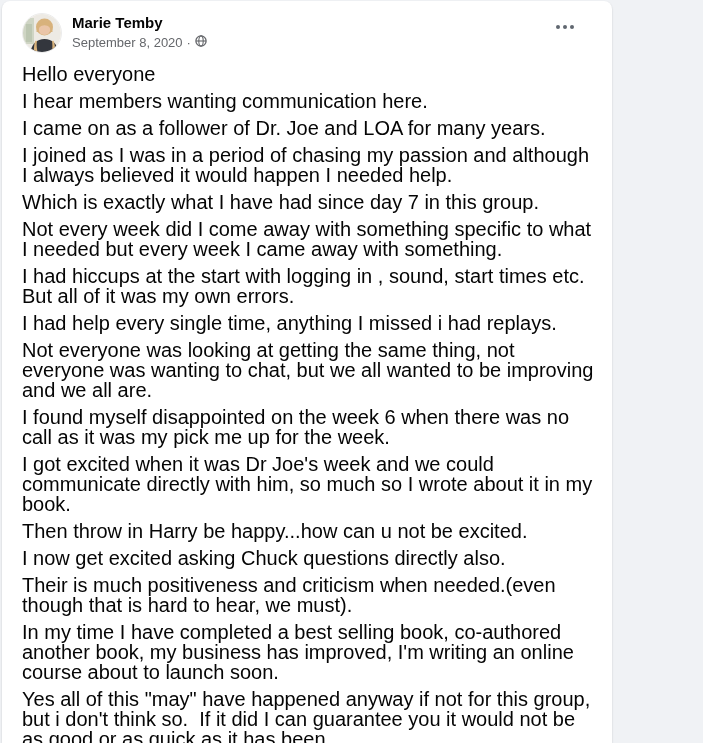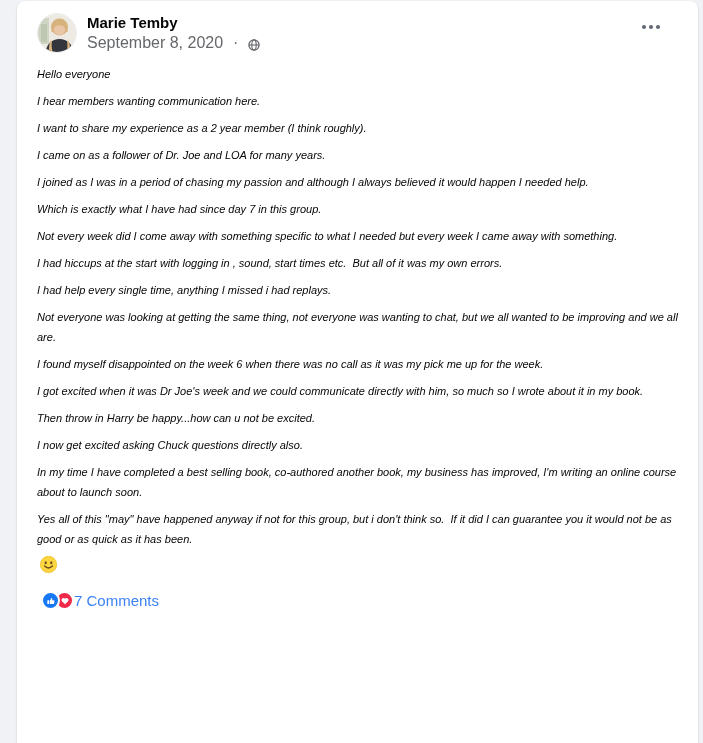--- a/index.html
+++ b/index.html
@@ -5,61 +5,60 @@
   * { box-sizing: border-box; }
   html, body {
     margin: 0; padding: 0;
     width: 703px; height: 743px;
     background: #f0f2f5;
     font-family: "Liberation Sans", "DejaVu Sans", sans-serif;
     overflow: hidden;
   }
   .card {
     position: absolute;
-    left: 17px; top: 1px;
-    width: 681px; height: 742px;
+    left: 2px; top: 1px;
+    width: 610px; height: 742px;
     background: #ffffff;
     border-radius: 8px 8px 0 0;
     box-shadow: 0 1px 2px rgba(0,0,0,.18);
     padding: 12px 16px 0 20px;
   }
   
   .header { display: flex; align-items: flex-start; }
   .avatar {
     width: 40px; height: 40px; border-radius: 50%;
     overflow: hidden; flex: 0 0 40px;
     border: 1px solid rgba(0,0,0,.08);
     padding: 0; background: none; cursor: pointer;
   }
   .avatar svg { display: block; }
   .hmeta { margin-left: 10px; display: flex; flex-direction: column; gap: 3px; padding-top: 1px; }
   .author {
     font-size: 15px; font-weight: 700; color: #050505;
     line-height: 18px; text-decoration: none; cursor: pointer;
   }
   .dateline {
-    display: flex; align-items: flex-end; gap: 10px;
-    font-size: 16px; color: #65676b; line-height: 16px; cursor: pointer;
+    display: flex; align-items: flex-start; gap: 4px;
+    font-size: 13px; color: #65676b; line-height: 16px; cursor: pointer;
   }
   .dot-sep { color: #65676b; }
   .spacer { flex: 1; }
   .menu-btn {
     background: none; border: none; cursor: pointer;
     padding: 8px; margin-top: 4px; margin-right: 14px;
     display: flex; gap: 3px; align-items: center;
   }
   .menu-btn i { width: 4px; height: 4px; border-radius: 50%; background: #606770; display: block; }
   
   .content { margin-top: 11px; }
   .content p {
     margin: 0 0 7px 0;
-    font-size: 11px; line-height: 20px;
+    font-size: 20px; line-height: 20px;
     color: #050505;
     white-space: pre-wrap;
-    font-style: italic;
   }
   .inline-emoji { display: inline-block; vertical-align: -3px; margin-left: 3px; }
   
   .footer {
     display: flex; align-items: center;
     margin-top: 5px; padding: 5px 0 9px 4px;
   }
   .reaction-stack { display: flex; align-items: center; }
   .reaction-badge {
     width: 19px; height: 19px; border-radius: 50%;
@@ -126,32 +125,32 @@
         <i></i>
           <i></i>
           <i></i>
       </span>
     </button>
   </div>
 
   <div class="content">
     <p>Hello everyone</p>
     <p>I hear members wanting communication here.</p>
-    <p>I want to share my experience as a 2 year member (I think roughly).</p>
     <p>I came on as a follower of Dr. Joe and LOA for many years.</p>
     <p>I joined as I was in a period of chasing my passion and although I always believed it would happen I needed help.</p>
     <p>Which is exactly what I have had since day 7 in this group.</p>
     <p>Not every week did I come away with something specific to what I needed but every week I came away with something.</p>
     <p>I had hiccups at the start with logging in , sound, start times etc.  But all of it was my own errors.</p>
     <p>I had help every single time, anything I missed i had replays.</p>
     <p>Not everyone was looking at getting the same thing, not everyone was wanting to chat, but we all wanted to be improving and we all are.</p>
     <p>I found myself disappointed on the week 6 when there was no call as it was my pick me up for the week.</p>
     <p>I got excited when it was Dr Joe's week and we could communicate directly with him, so much so I wrote about it in my book.</p>
     <p>Then throw in Harry be happy...how can u not be excited.</p>
     <p>I now get excited asking Chuck questions directly also.</p>
+    <p>Their is much positiveness and criticism when needed.(even though that is hard to hear, we must).</p>
     <p>In my time I have completed a best selling book, co-authored another book, my business has improved, I'm writing an online course about to launch soon.</p>
     <p>Yes all of this "may" have happened anyway if not for this group, but i don't think so.  If it did I can guarantee you it would not be as good or as quick as it has been.</p>
     <p><span class="inline-emoji"><svg width="17" height="17" viewBox="0 0 17 17">
       <circle cx="8.5" cy="8.5" r="8.2" fill="#fcd53f"></circle>
       <circle cx="8.5" cy="8.5" r="8.2" fill="none" stroke="#eab308" stroke-width="0.6"></circle>
       <ellipse cx="5.7" cy="6.7" rx="1.1" ry="1.5" fill="#66491f"></ellipse>
       <ellipse cx="11.3" cy="6.7" rx="1.1" ry="1.5" fill="#66491f"></ellipse>
       <path d="M4.6 10 Q8.5 13.8 12.4 10" fill="none" stroke="#66491f" stroke-width="1.4" stroke-linecap="round"></path>
     </svg></span></p>
   </div>

